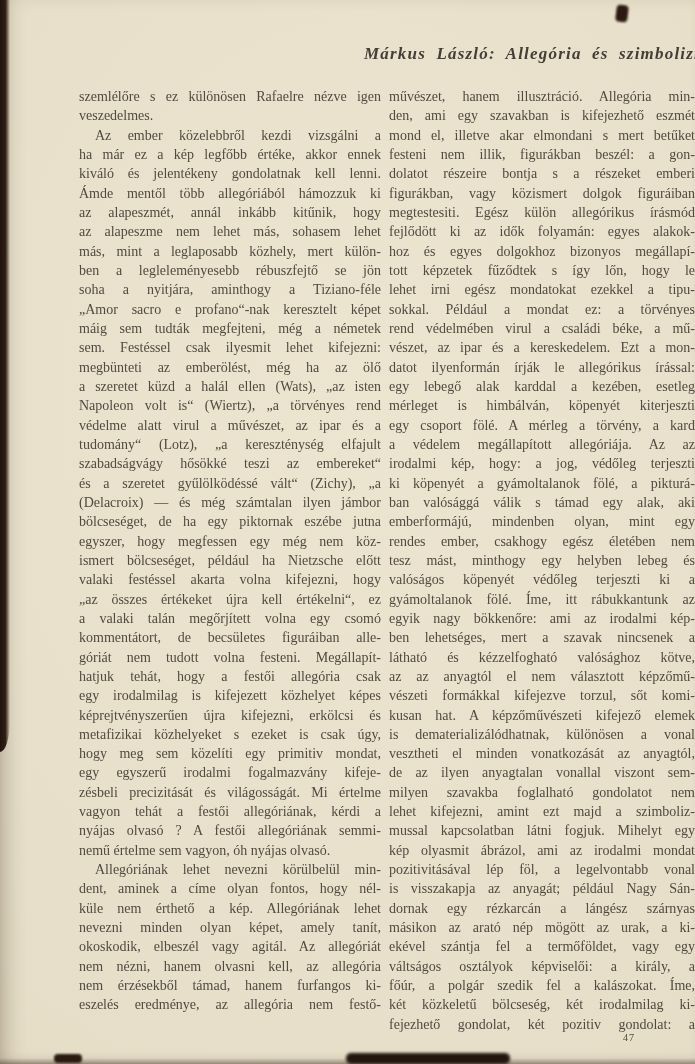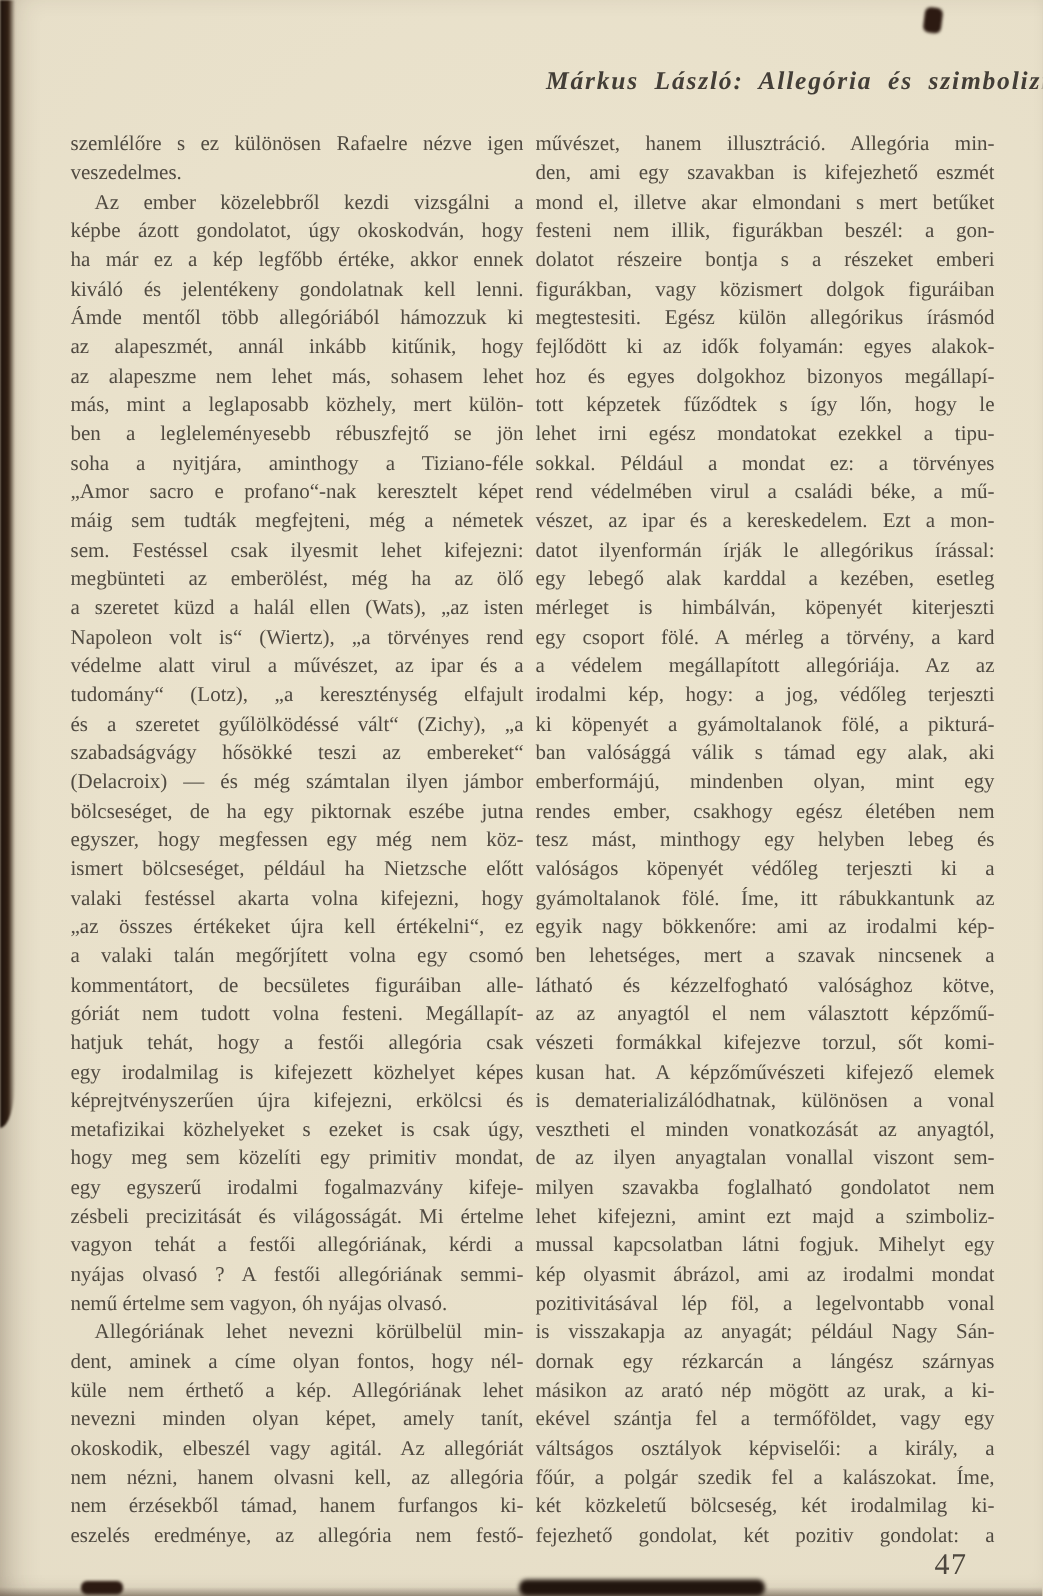--- a/index.html
+++ b/index.html
@@ -16,34 +16,34 @@
     box-shadow:inset 16px 0 22px -12px rgba(55,35,20,0.30), inset 0 -8px 14px -8px rgba(55,35,20,0.18);
     color:#4f4940;
   }
   .header{
     position:absolute;top:44px;left:0;width:100%;
     text-align:right;font-style:italic;font-weight:700;
     font-size:17px;letter-spacing:1.2px;word-spacing:5px;
     color:#433e37;
     margin-left:32px;
   }
-  .col{position:absolute;top:87px;}
+  .col{position:absolute;top:87px;margin-left:32px;}
   .col-left{left:47px;width:302px;}
   .col-right{left:357px;width:306px;}
   .line{
     height:19.33px;line-height:19.33px;font-size:14px;
     text-align:justify;text-align-last:justify;
     overflow:hidden;white-space:normal;
     color:#504a41;
   }
   .line.end{text-align-last:left;}
   .line.indent{padding-left:16px;}
   .page-number{
     position:absolute;left:623px;top:1032px;
-    font-size:20px;color:#4d473e;letter-spacing:1px;
+    font-size:10px;color:#4d473e;letter-spacing:1px;
   }
   .artifact{position:absolute;background:#241710;}
   .edge-left{
     left:0;top:0;width:10px;height:752px;
     background:linear-gradient(to right,#1e130d 0%,#322014 55%,rgba(50,32,20,0) 100%);
     border-radius:0 3px 220px 0 / 0 3px 700px 0;
     filter:blur(0.7px);
   }
   .mark-top-right{
     left:616px;top:5px;width:12px;height:17px;
@@ -66,39 +66,38 @@
 </head>
 <body>
 
 <div class="page">
   <div class="header">Márkus László: Allegória és szimbolizmus</div>
 
   <div class="col col-left">
       <div class="line">szemlélőre s ez különösen Rafaelre nézve igen</div>
       <div class="line end">veszedelmes.</div>
       <div class="line indent">Az ember közelebbről kezdi vizsgálni a</div>
-      <div class="line">képbe ázott gondolatot, úgy okoskodván, hogy</div>
       <div class="line">ha már ez a kép legfőbb értéke, akkor ennek</div>
       <div class="line">kiváló és jelentékeny gondolatnak kell lenni.</div>
       <div class="line">Ámde mentől több allegóriából hámozzuk ki</div>
       <div class="line">az alapeszmét, annál inkább kitűnik, hogy</div>
       <div class="line">az alapeszme nem lehet más, sohasem lehet</div>
       <div class="line">más, mint a leglaposabb közhely, mert külön-</div>
       <div class="line">ben a legleleményesebb rébuszfejtő se jön</div>
       <div class="line">soha a nyitjára, aminthogy a Tiziano-féle</div>
       <div class="line">„Amor sacro e profano“-nak keresztelt képet</div>
       <div class="line">máig sem tudták megfejteni, még a németek</div>
       <div class="line">sem. Festéssel csak ilyesmit lehet kifejezni:</div>
       <div class="line">megbünteti az emberölést, még ha az ölő</div>
       <div class="line">a szeretet küzd a halál ellen (Wats), „az isten</div>
       <div class="line">Napoleon volt is“ (Wiertz), „a törvényes rend</div>
       <div class="line">védelme alatt virul a művészet, az ipar és a</div>
       <div class="line">tudomány“ (Lotz), „a kereszténység elfajult</div>
+      <div class="line">szabadságvágy hősökké teszi az embereket“</div>
       <div class="line">és a szeretet gyűlölködéssé vált“ (Zichy), „a</div>
-      <div class="line">szabadságvágy hősökké teszi az embereket“</div>
       <div class="line">(Delacroix) — és még számtalan ilyen jámbor</div>
       <div class="line">bölcseséget, de ha egy piktornak eszébe jutna</div>
       <div class="line">egyszer, hogy megfessen egy még nem köz-</div>
       <div class="line">ismert bölcseséget, például ha Nietzsche előtt</div>
       <div class="line">valaki festéssel akarta volna kifejezni, hogy</div>
       <div class="line">„az összes értékeket újra kell értékelni“, ez</div>
       <div class="line">a valaki talán megőrjített volna egy csomó</div>
       <div class="line">kommentátort, de becsületes figuráiban alle-</div>
       <div class="line">góriát nem tudott volna festeni. Megállapít-</div>
       <div class="line">hatjuk tehát, hogy a festői allegória csak</div>

